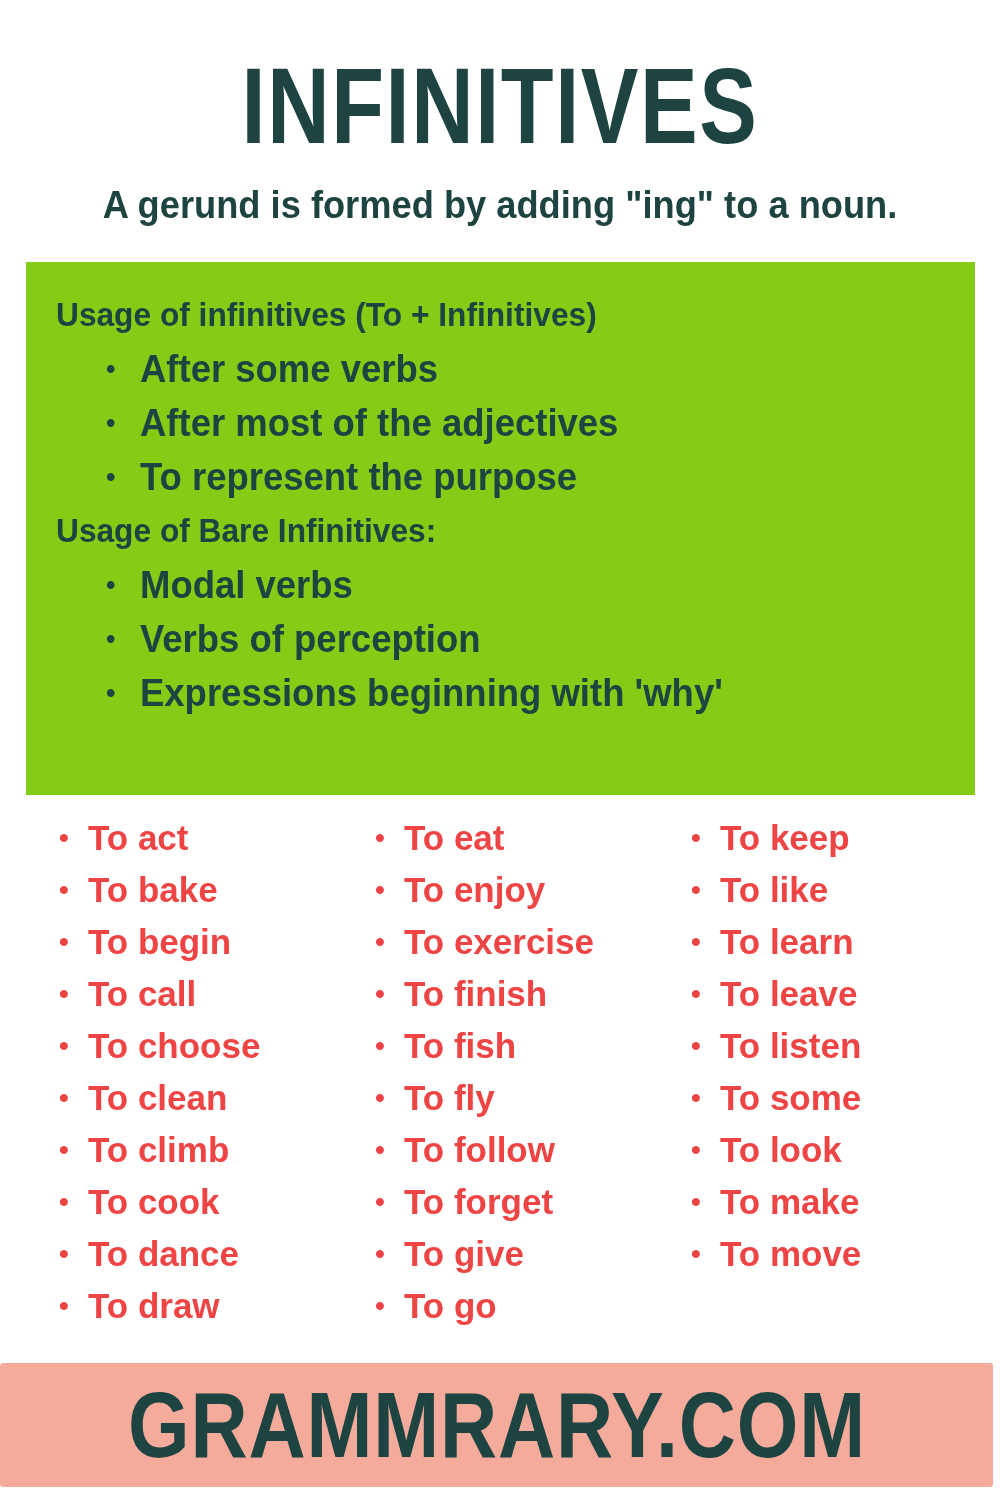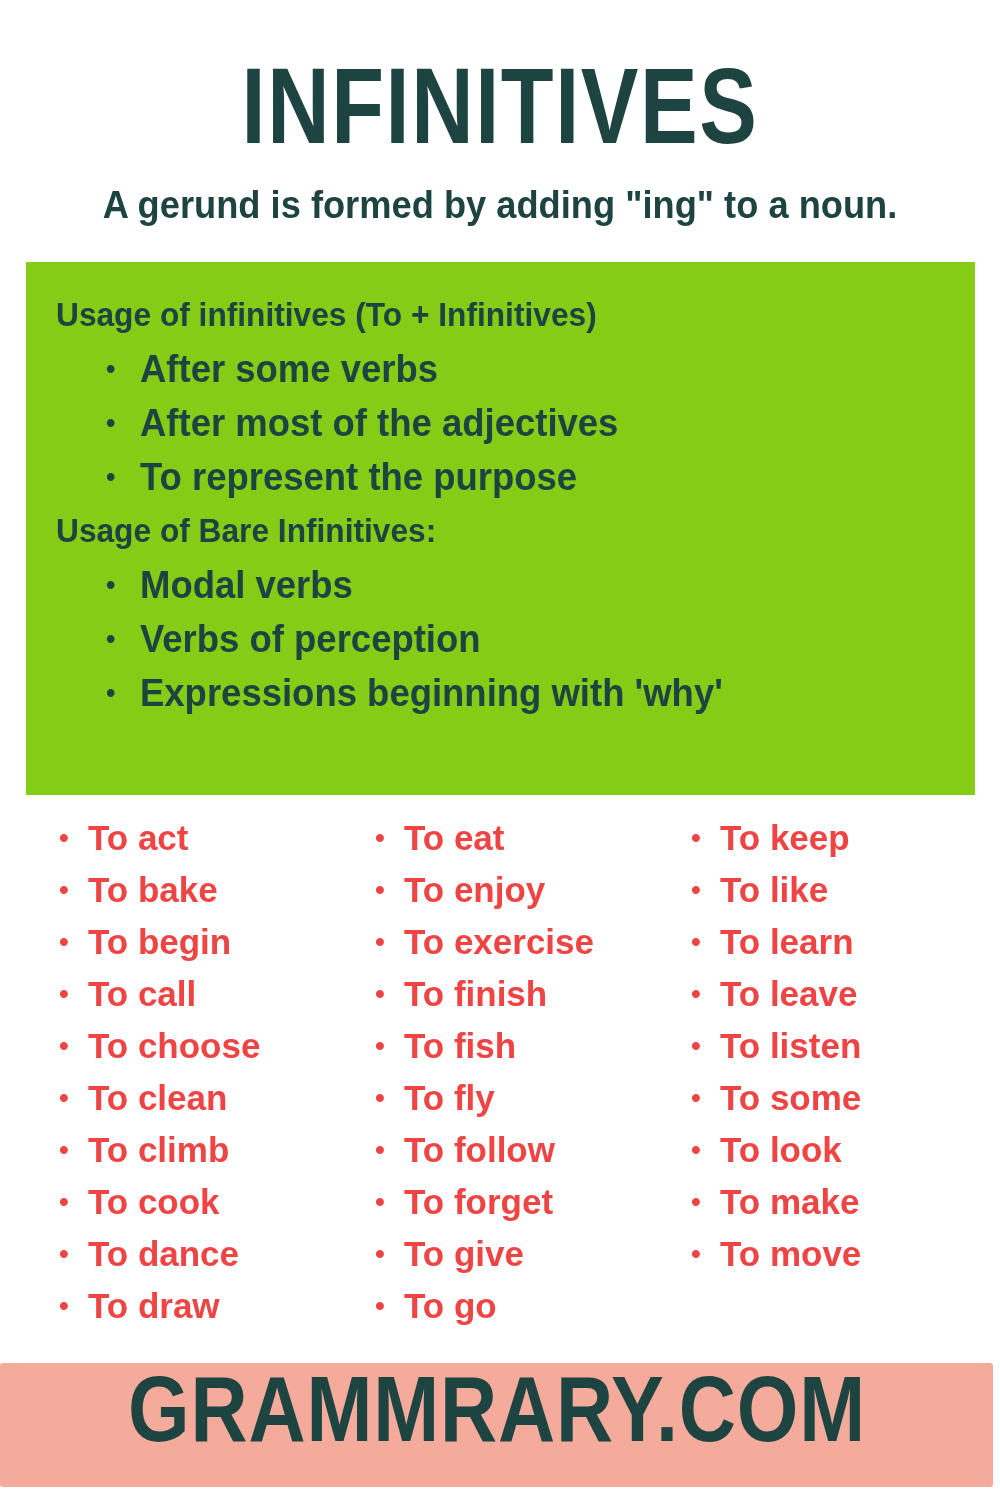--- a/index.html
+++ b/index.html
@@ -144,20 +144,21 @@
   
   .footer {
     position: absolute;
     left: 0px;
     top: 1363px;
     width: 993px;
     height: 124px;
     background: #f5ab9c;
     border-radius: 3px;
     display: flex;
+    align-items: center;
     justify-content: center;
   }
   .footer-text {
     color: #1d4441;
     font-family: "Liberation Sans Narrow", "Liberation Sans", sans-serif;
     font-weight: 700;
     font-size: 92px;
     line-height: 1;
     letter-spacing: 1px;
     transform: scaleX(0.86);

